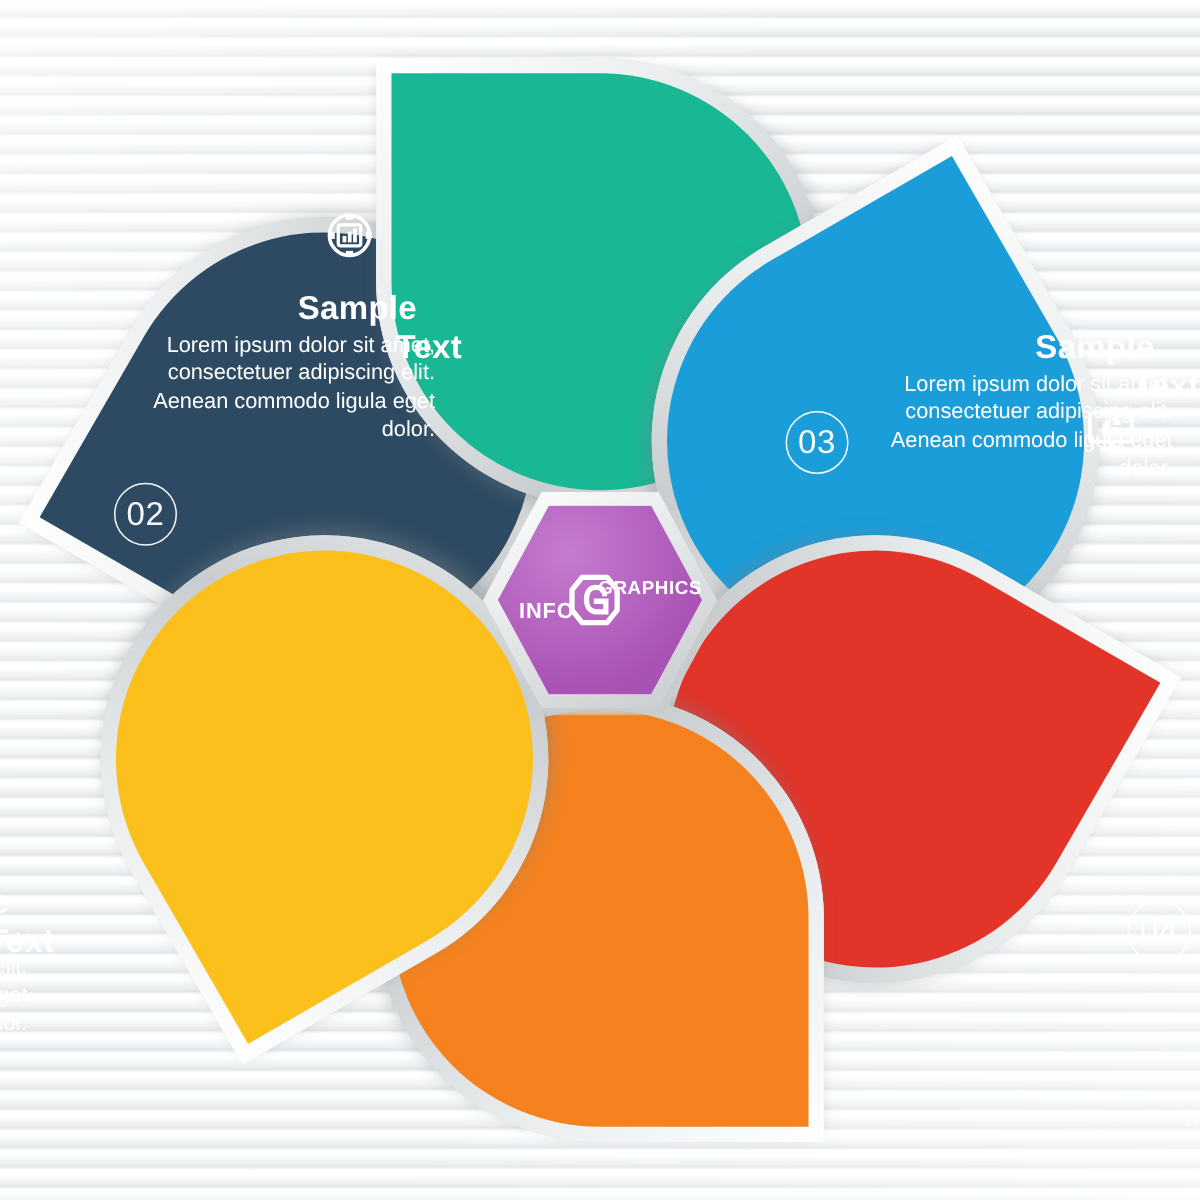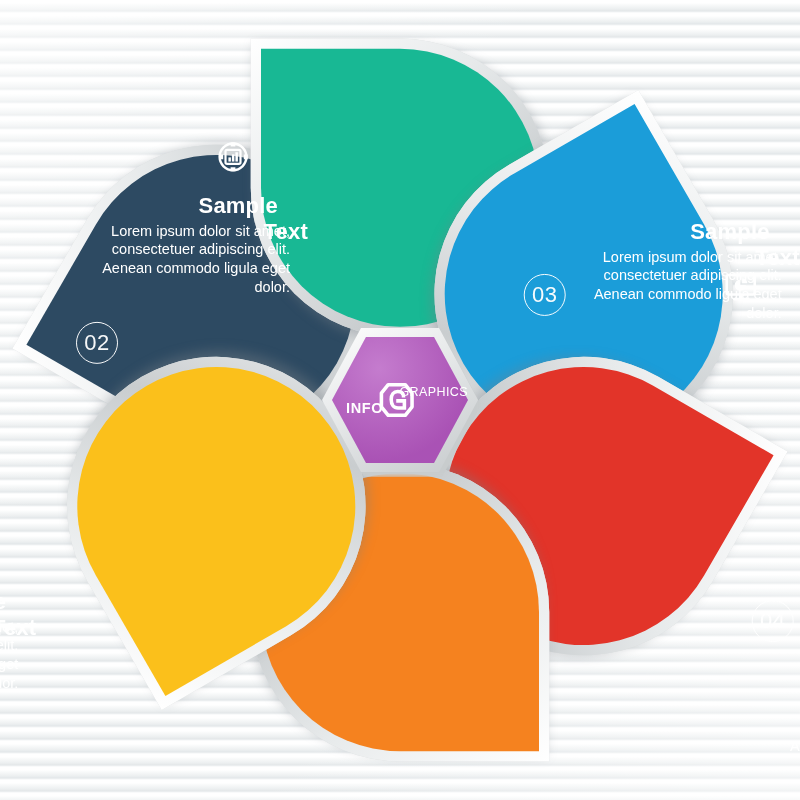--- a/index.html
+++ b/index.html
@@ -140,21 +140,21 @@
     display:flex;align-items:center;justify-content:center;
     color:#ffffff;
   }
   .logo-info{
     font-size:14.5px;font-weight:bold;letter-spacing:.6px;
     margin-right:-5px;margin-top:15px;margin-left:14px;
   }
   .logo-g{position:relative;width:42px;height:42px;}
   .logo-g svg{width:100%;height:100%;display:block;}
   .logo-graphics{
-    font-size:12.5px;font-weight:normal;letter-spacing:.4px;
+    font-size:12.5px;font-weight:bold;letter-spacing:.4px;
     margin-left:-16px;margin-bottom:17px;
   }
 </style>
 </head>
 <body>
 
 <div id="stage">
 
   <div class="hex-wrap">
     <div class="hex-shadow"></div>

